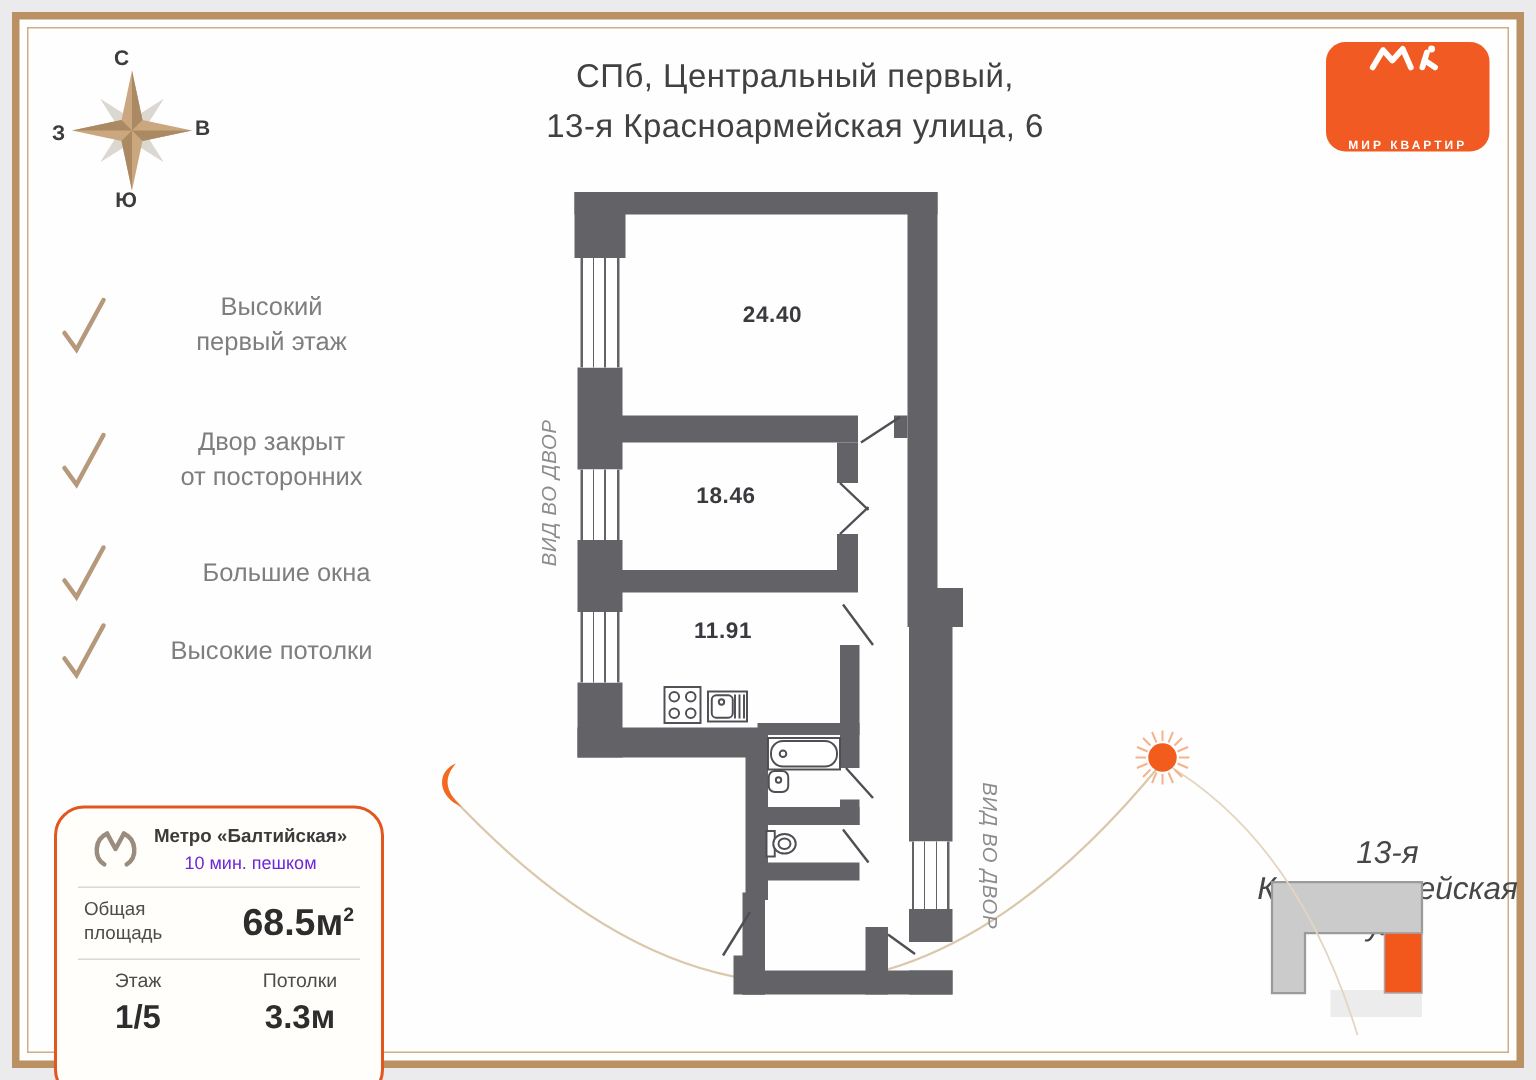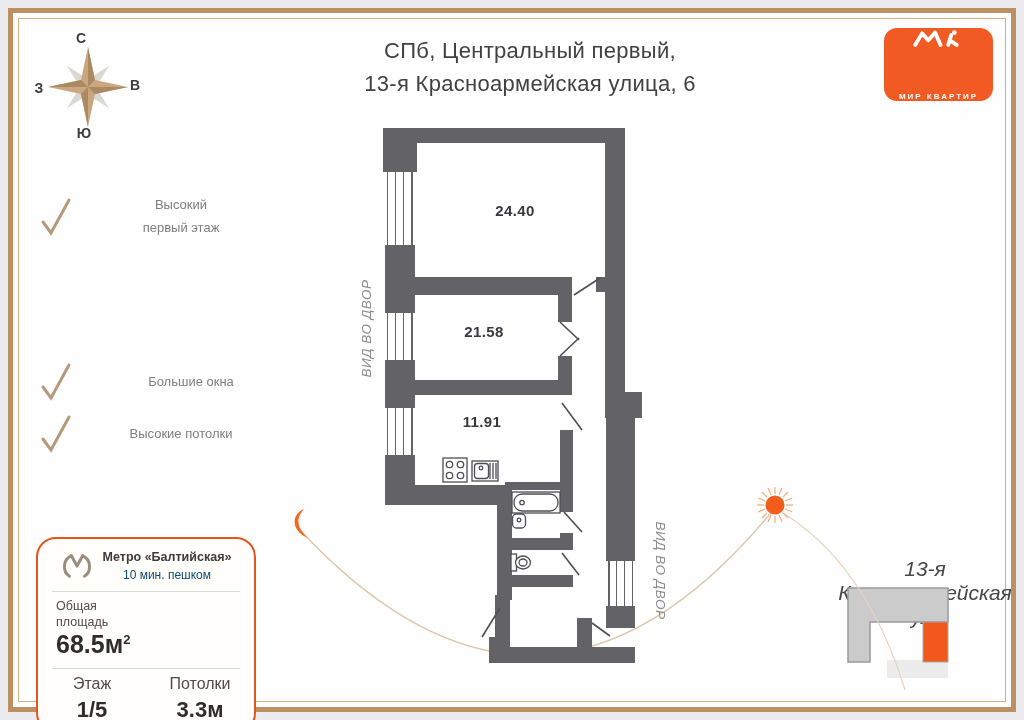--- a/index.html
+++ b/index.html
@@ -10,45 +10,45 @@
   
   .title{position:absolute;left:305px;top:34px;width:450px;text-align:center;color:#414141;font-size:22px;line-height:33px;font-weight:500;letter-spacing:.3px;}
   .logo{position:absolute;left:884px;top:28px;width:109px;height:73px;background:#f15a22;border-radius:13px;display:flex;flex-direction:column;align-items:center;justify-content:center;gap:40px;}
   .logo-text{color:#fff;font-size:8px;font-weight:700;letter-spacing:2px;margin-top:4px;}
   
   .compass{position:absolute;left:25px;top:25px;width:130px;height:122px;}
   .compass span{position:absolute;transform:translate(-50%,-50%);font-size:14px;font-weight:700;color:#3c3c3c;}
   
   .cl-row{position:absolute;left:36px;width:250px;display:flex;align-items:center;}
   .cl-icon{flex:0 0 40px;height:42px;}
-  .cl-text{flex:1;text-align:center;color:#7e7e7e;font-size:13px;line-height:23px;}
+  .cl-text{flex:1;text-align:center;color:#7e7e7e;font-size:17px;line-height:23px;}
   .cl-text div:empty{display:none;}
   
   .plan{position:absolute;left:383px;top:126px;width:262px;height:540px;z-index:2;}
   .w{position:absolute;background:#626267;}
   .win{position:absolute;background:
     linear-gradient(to right,#626267 0 1.5px,transparent 1.5px 8px,#626267 8px 9px,transparent 9px 16px,#626267 16px 17px,transparent 17px calc(100% - 1.5px),#626267 calc(100% - 1.5px)),#fff;}
   .room-label{position:absolute;transform:translate(-50%,-50%);font-size:15px;font-weight:700;color:#3a3a3e;letter-spacing:.4px;}
   .view-label{position:absolute;width:120px;text-align:center;font-size:13.5px;font-style:italic;color:#8c8c8c;letter-spacing:.5px;z-index:2;}
   .plan-svg{position:absolute;left:0;top:0;}
   .sunpath{position:absolute;left:280px;top:480px;z-index:1;}
   
   .card{position:absolute;left:36px;top:537px;width:220px;height:196px;border:2px solid #e2571f;border-radius:20px;background:#fffefb;box-sizing:border-box;}
   .card .metro{display:flex;align-items:center;justify-content:center;gap:10px;padding-top:11px;}
   .metro-txt{text-align:center;}
   .metro-name{font-size:12.5px;font-weight:700;color:#3b3b3b;}
-  .metro-walk{font-size:12px;color:#0c4a6e;margin-top:4px;}
+  .metro-walk{font-size:12px;color:#6d28d9;margin-top:4px;}
   .divider{height:1px;background:#d9d9d9;margin:9px 14px 0 14px;}
-  .area-row{display:flex;align-items:flex-start;justify-content:space-between;padding:6px 18px 0 18px;flex-direction:column;}
+  .area-row{display:flex;align-items:flex-end;justify-content:space-between;padding:6px 18px 0 18px;}
   .area-label{font-size:12.5px;color:#4c4c4c;line-height:16px;}
   .area-value{font-size:25px;font-weight:700;color:#2d2d2d;}
   .area-value sup{font-size:13px;}
   .bottom-row{display:flex;padding-top:6px;}
   .bottom-col{flex:1;text-align:center;}
-  .small-label{font-size:16px;color:#4c4c4c;}
+  .small-label{font-size:13px;color:#4c4c4c;}
   .big-value{font-size:22px;font-weight:700;color:#2d2d2d;margin-top:4px;}
   
   .street{position:absolute;left:805px;top:557px;width:190px;text-align:center;font-size:21px;font-style:italic;color:#474747;margin-left:25px;}
   .bld{position:absolute;left:846px;top:586px;}
 </style>
 </head>
 <body>
 
 <div class="stage">
   <div class="frame">
@@ -87,20 +87,29 @@
     <div class="logo-text">МИР КВАРТИР</div>
   </div>
 
   <div class="cl-row" style="top:193px;">
     <svg class="cl-icon" viewBox="0 0 36 42">
         <path d="M5 27 L13 38 L31 5" fill="none" stroke="#b5997a" stroke-width="3" stroke-linecap="round"></path>
       </svg>
     <div class="cl-text">
         <div>Высокий</div>
         <div>первый этаж</div>
+      </div>
+  </div>
+  <div class="cl-row" style="top:283px;">
+    <svg class="cl-icon" viewBox="0 0 36 42">
+        <path d="M5 27 L13 38 L31 5" fill="none" stroke="#b5997a" stroke-width="3" stroke-linecap="round"></path>
+      </svg>
+    <div class="cl-text">
+        <div>Двор закрыт</div>
+        <div>от посторонних</div>
       </div>
   </div>
   <div class="cl-row" style="top:360px;gap:20px;">
     <svg class="cl-icon" viewBox="0 0 36 42">
         <path d="M5 27 L13 38 L31 5" fill="none" stroke="#b5997a" stroke-width="3" stroke-linecap="round"></path>
       </svg>
     <div class="cl-text">
         <div>Большие окна</div>
       </div>
   </div>
@@ -216,21 +225,21 @@
         </g>
         <g>
           <rect x="128" y="428" width="5.5" height="17"></rect>
           <ellipse cx="140" cy="436.5" rx="7.5" ry="6.5"></ellipse>
           <ellipse cx="140" cy="436.5" rx="4" ry="3.5"></ellipse>
         </g>
       </g>
     </svg>
 
     <span class="room-label" style="left:132px;top:84px;">24.40</span>
-    <span class="room-label" style="left:101px;top:205px;">21.58</span>
+    <span class="room-label" style="left:101px;top:205px;">18.46</span>
     <span class="room-label" style="left:99px;top:295px;">11.91</span>
   </div>
 
   <div class="card">
     <div class="metro">
       <svg width="32" height="28" viewBox="0 0 34 30">
         <g fill="none" stroke="#9a8d7f" stroke-width="3.2" stroke-linecap="round" stroke-linejoin="round">
           <path d="M11 4 C 2 8 1 21 9 26"></path>
           <path d="M23 4 C 32 8 33 21 25 26"></path>
           <path d="M11 4 L17 15 L23 4"></path>

